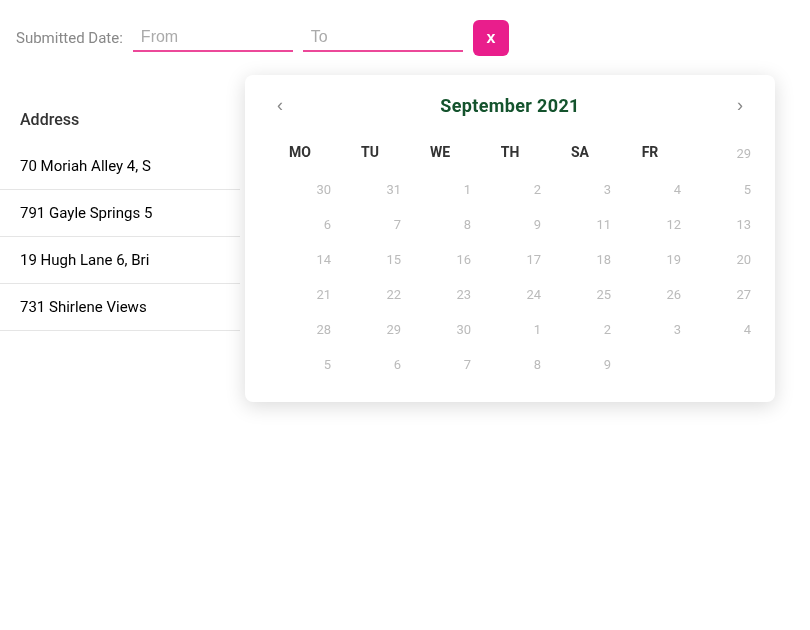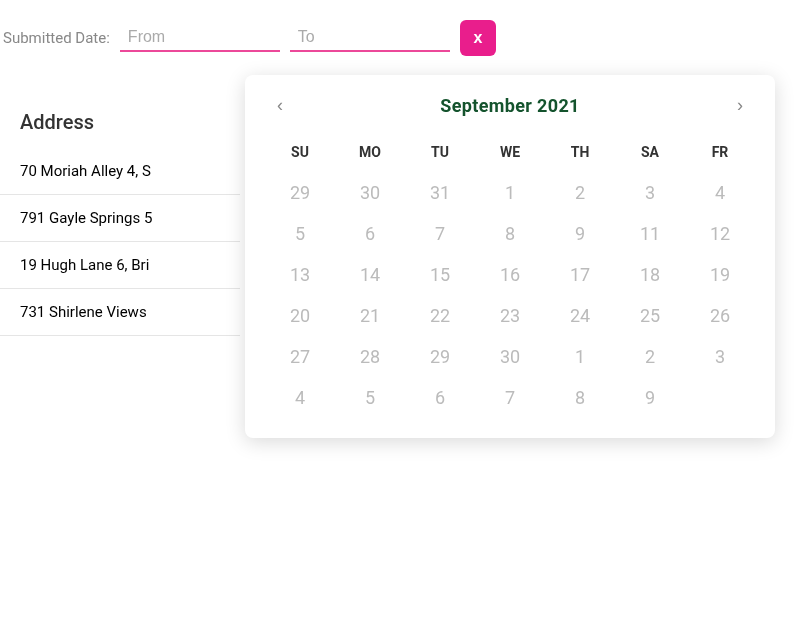--- a/index.html
+++ b/index.html
@@ -28,21 +28,21 @@
       gap: 10px;
       background: #fff;
       position: relative;
       z-index: 10;
     }
 
     .submitted-label {
       color: #888;
       font-size: 15px;
       white-space: nowrap;
-      margin-left: 3px;
+      margin-left: 16px;
     }
 
     .date-input {
       border: none;
       border-bottom: 2px solid #ec4899;
       outline: none;
       font-size: 16px;
       color: #333;
       padding: 4px 8px;
       width: 160px;
@@ -70,21 +70,21 @@
 
     
     .address-section {
       position: absolute;
       top: 100px;
       left: 0;
       width: 240px;
     }
 
     .address-header {
-      font-size: 20px;
+      font-size: 16px;
       font-weight: 500;
       color: #333;
       padding: 10px 20px 14px;
     }
 
     .address-row {
       padding: 14px 20px;
       border-bottom: 1px solid #e5e5e5;
       font-size: 15px;
       color: #000000;
@@ -138,23 +138,23 @@
 
     .day-header {
       text-align: center;
       font-size: 14px;
       font-weight: 700;
       color: #333;
       padding: 8px 0 12px;
     }
 
     .day-cell {
-      text-align: center;
+      text-align: right;
       padding: 10px 4px;
-      font-size: 18px;
+      font-size: 13px;
       color: #bbb;
       cursor: pointer;
       border-radius: 4px;
     }
 
     .day-cell.current-month {
       color: #bbb;
     }
   </style>
 </head>
@@ -180,21 +180,20 @@
     </div>
 </div>
 
 <div class="calendar-dropdown">
   <div class="calendar-nav">
     <button class="nav-btn">‹</button>
     <span class="calendar-month-title">September 2021</span>
     <button class="nav-btn">›</button>
   </div>
   <div class="calendar-grid" id="calendar-grid">
-      <div class="day-header">SU</div>
       <div class="day-header">MO</div>
       <div class="day-header">TU</div>
       <div class="day-header">WE</div>
       <div class="day-header">TH</div>
       <div class="day-header">SA</div>
       <div class="day-header">FR</div>
       <div class="day-cell current-month">29</div>
       <div class="day-cell current-month">30</div>
       <div class="day-cell current-month">31</div>
       <div class="day-cell current-month">1</div>

